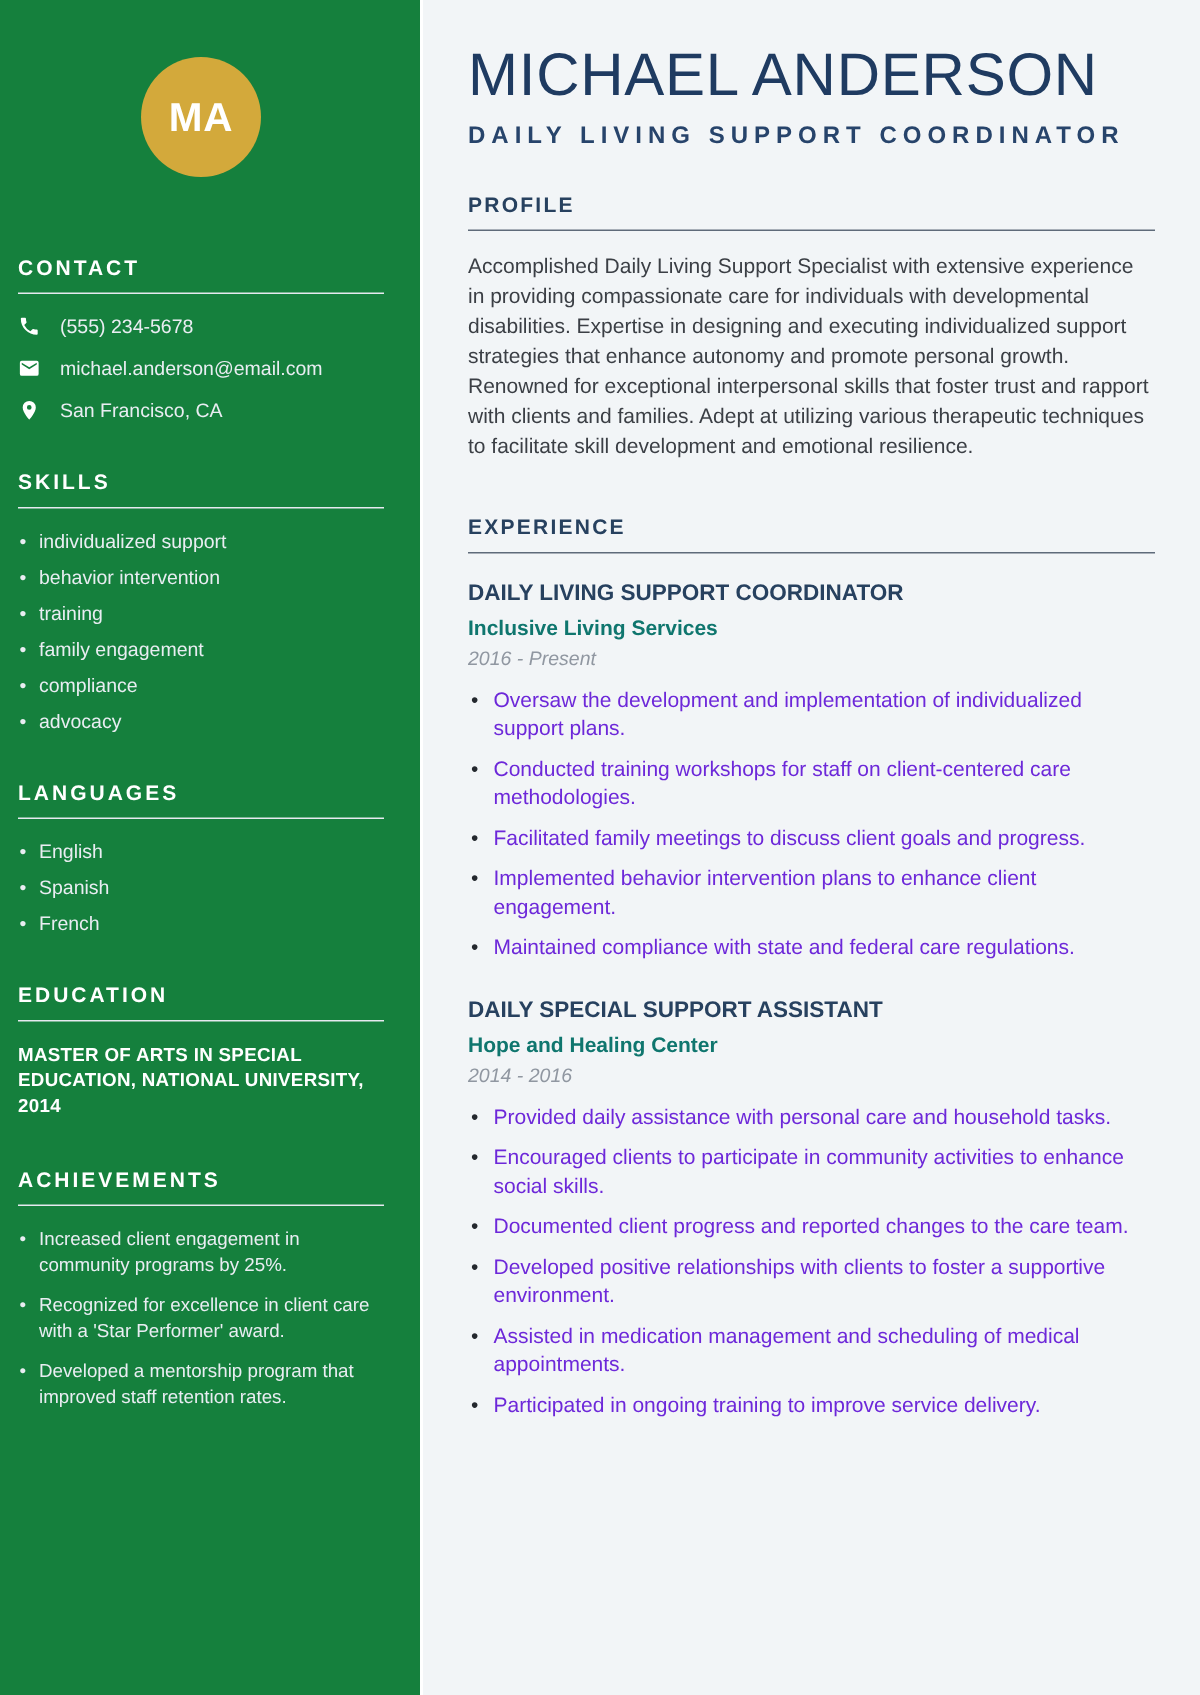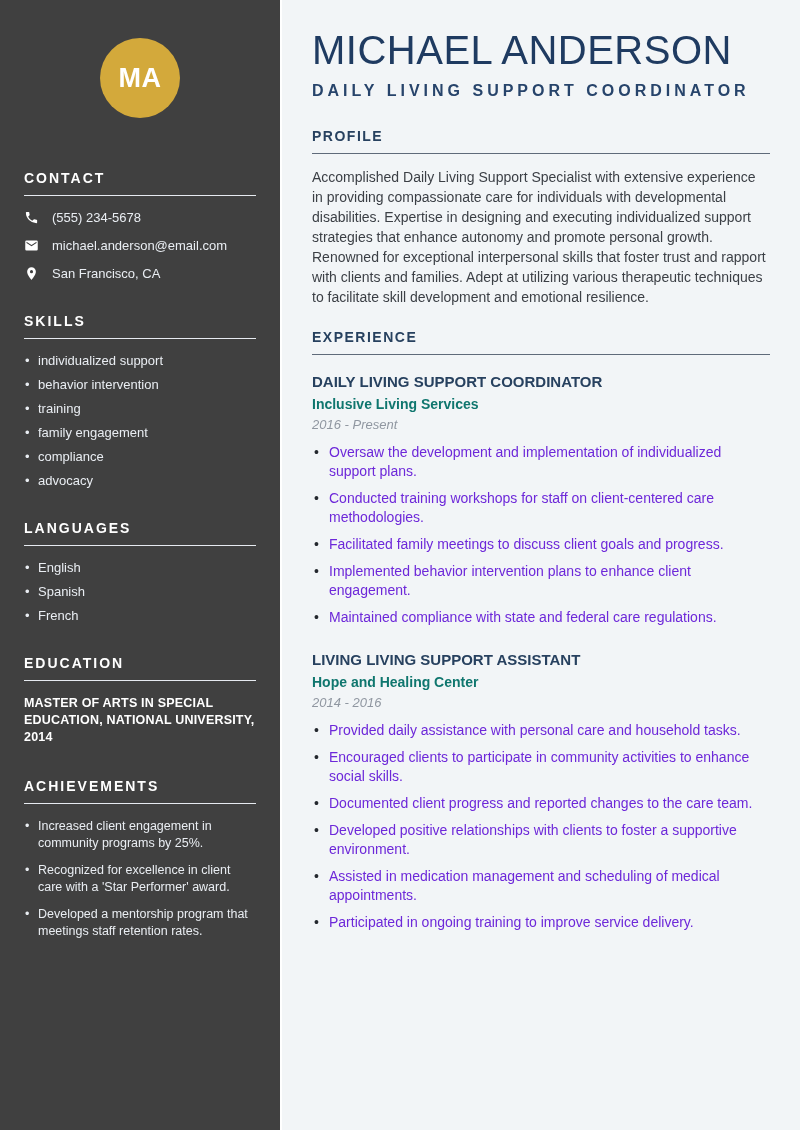--- a/index.html
+++ b/index.html
@@ -12,23 +12,23 @@
     width: 800px;
     height: 1130px;
     display: flex;
     overflow: hidden;
   }
 
   
   .sidebar {
     width: 280px;
     flex: 0 0 280px;
-    background: #404040;
+    background: #15803d;
     color: #ffffff;
-    padding: 38px 24px 0 24px;
+    padding: 38px 24px 0 12px;
   }
   .avatar-wrap { text-align: center; }
   .avatar {
     width: 80px; height: 80px;
     border-radius: 50%;
     background: #d3a93b;
     display: inline-flex;
     align-items: center;
     justify-content: center;
     font-size: 27px;
@@ -129,21 +129,21 @@
     border: none;
     border-top: 1px solid #5f6b7a;
     margin-top: 9px;
   }
   .profile-text {
     margin-top: 13px;
     font-size: 14px;
     line-height: 20px;
     color: #3b3f45;
   }
-  .experience-section { margin-top: 22px; }
+  .experience-section { margin-top: 36px; }
   .job { margin-top: 18px; }
   .job + .job { margin-top: 24px; }
   .job-title {
     font-size: 15px;
     font-weight: bold;
     color: #27415f;
   }
   .job-company {
     margin-top: 6px;
     font-size: 14px;
@@ -241,21 +241,21 @@
       <hr class="side-rule">
       <div class="edu-text">MASTER OF ARTS IN SPECIAL EDUCATION, NATIONAL UNIVERSITY, 2014</div>
     </div>
 
     <div class="side-section">
       <div class="side-heading">ACHIEVEMENTS</div>
       <hr class="side-rule">
       <ul class="ach-list">
         <li>Increased client engagement in community programs by 25%.</li>
         <li>Recognized for excellence in client care with a 'Star Performer' award.</li>
-        <li>Developed a mentorship program that meetings staff retention rates.</li>
+        <li>Developed a mentorship program that improved staff retention rates.</li>
       </ul>
     </div>
   </aside>
 
   <main class="main">
     <h1 class="name">MICHAEL ANDERSON</h1>
     <div class="job-subtitle">DAILY LIVING SUPPORT COORDINATOR</div>
 
     <section class="profile-section">
       <div class="main-section-heading">PROFILE</div>
@@ -274,21 +274,21 @@
         <ul class="job-bullets">
           <li>Oversaw the development and implementation of individualized support plans.</li>
           <li>Conducted training workshops for staff on client-centered care methodologies.</li>
           <li>Facilitated family meetings to discuss client goals and progress.</li>
           <li>Implemented behavior intervention plans to enhance client engagement.</li>
           <li>Maintained compliance with state and federal care regulations.</li>
         </ul>
       </div>
 
       <div class="job">
-        <div class="job-title">LIVING LIVING SUPPORT ASSISTANT</div>
+        <div class="job-title">DAILY SPECIAL SUPPORT ASSISTANT</div>
         <div class="job-company">Hope and Healing Center</div>
         <div class="job-dates">2014 - 2016</div>
         <ul class="job-bullets">
           <li>Provided daily assistance with personal care and household tasks.</li>
           <li>Encouraged clients to participate in community activities to enhance social skills.</li>
           <li>Documented client progress and reported changes to the care team.</li>
           <li>Developed positive relationships with clients to foster a supportive environment.</li>
           <li>Assisted in medication management and scheduling of medical appointments.</li>
           <li>Participated in ongoing training to improve service delivery.</li>
         </ul>

